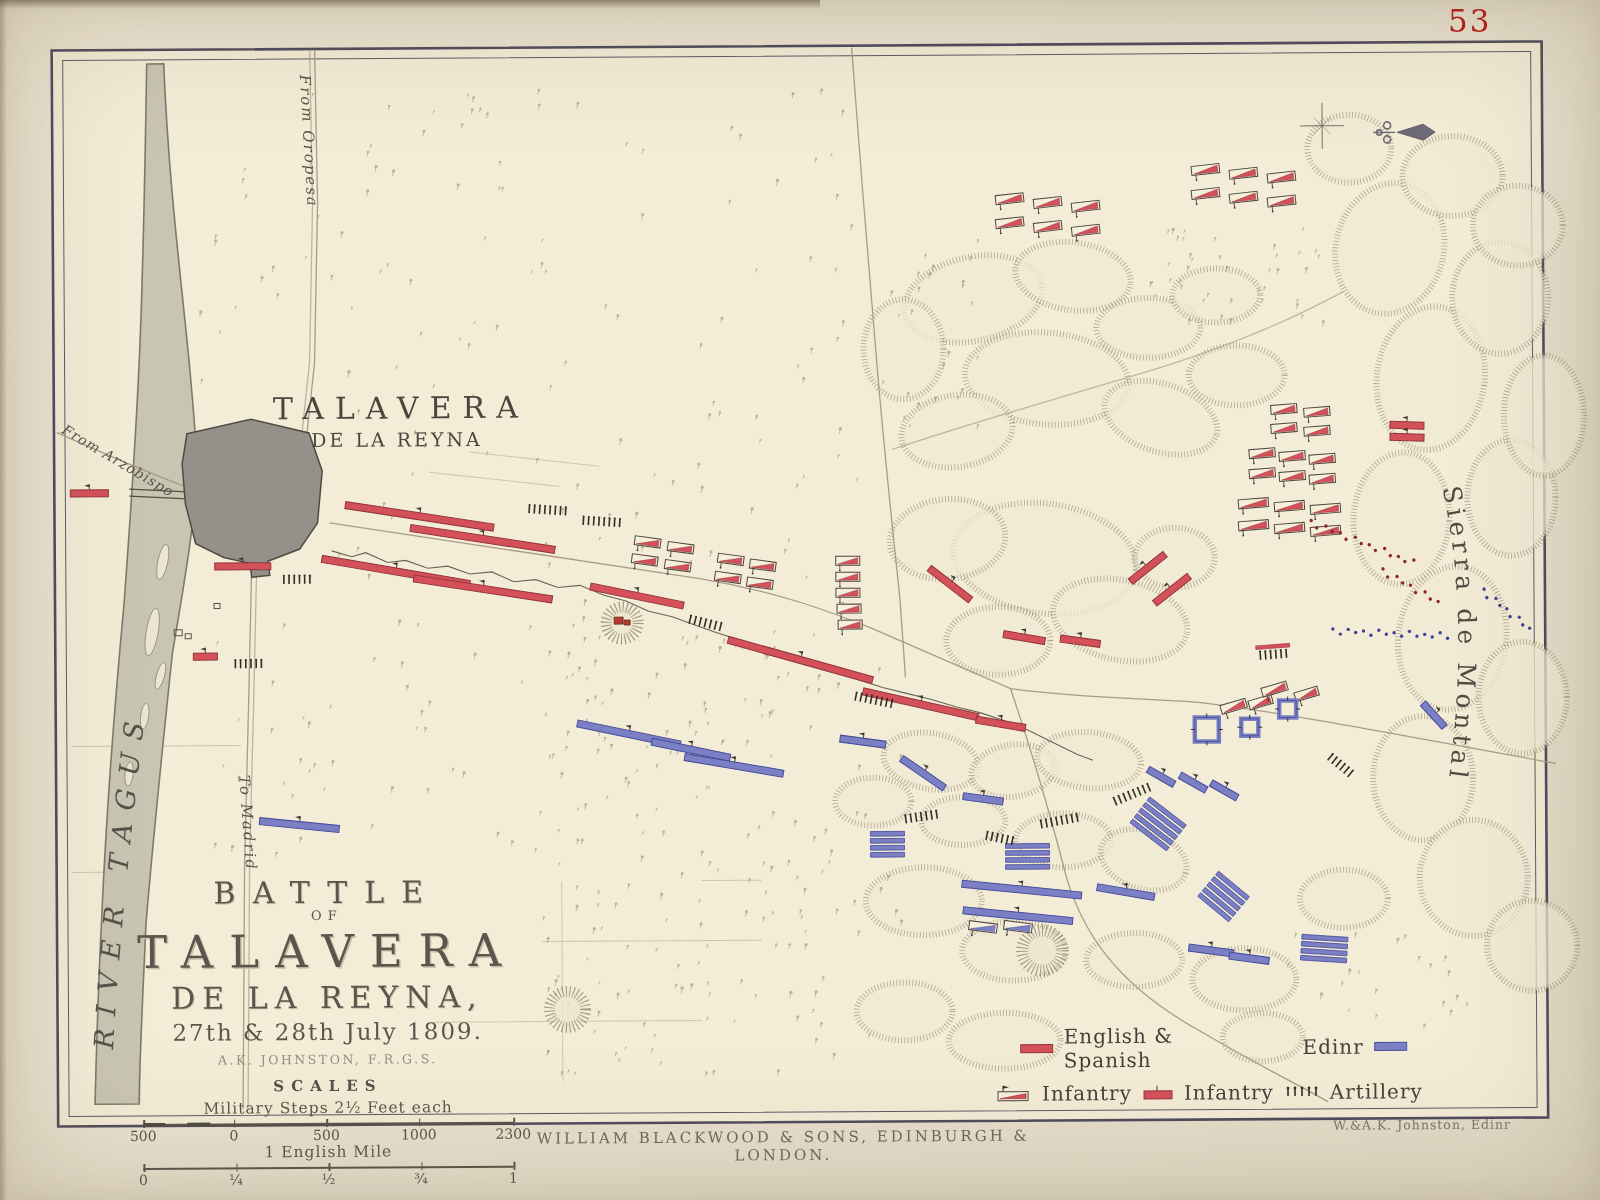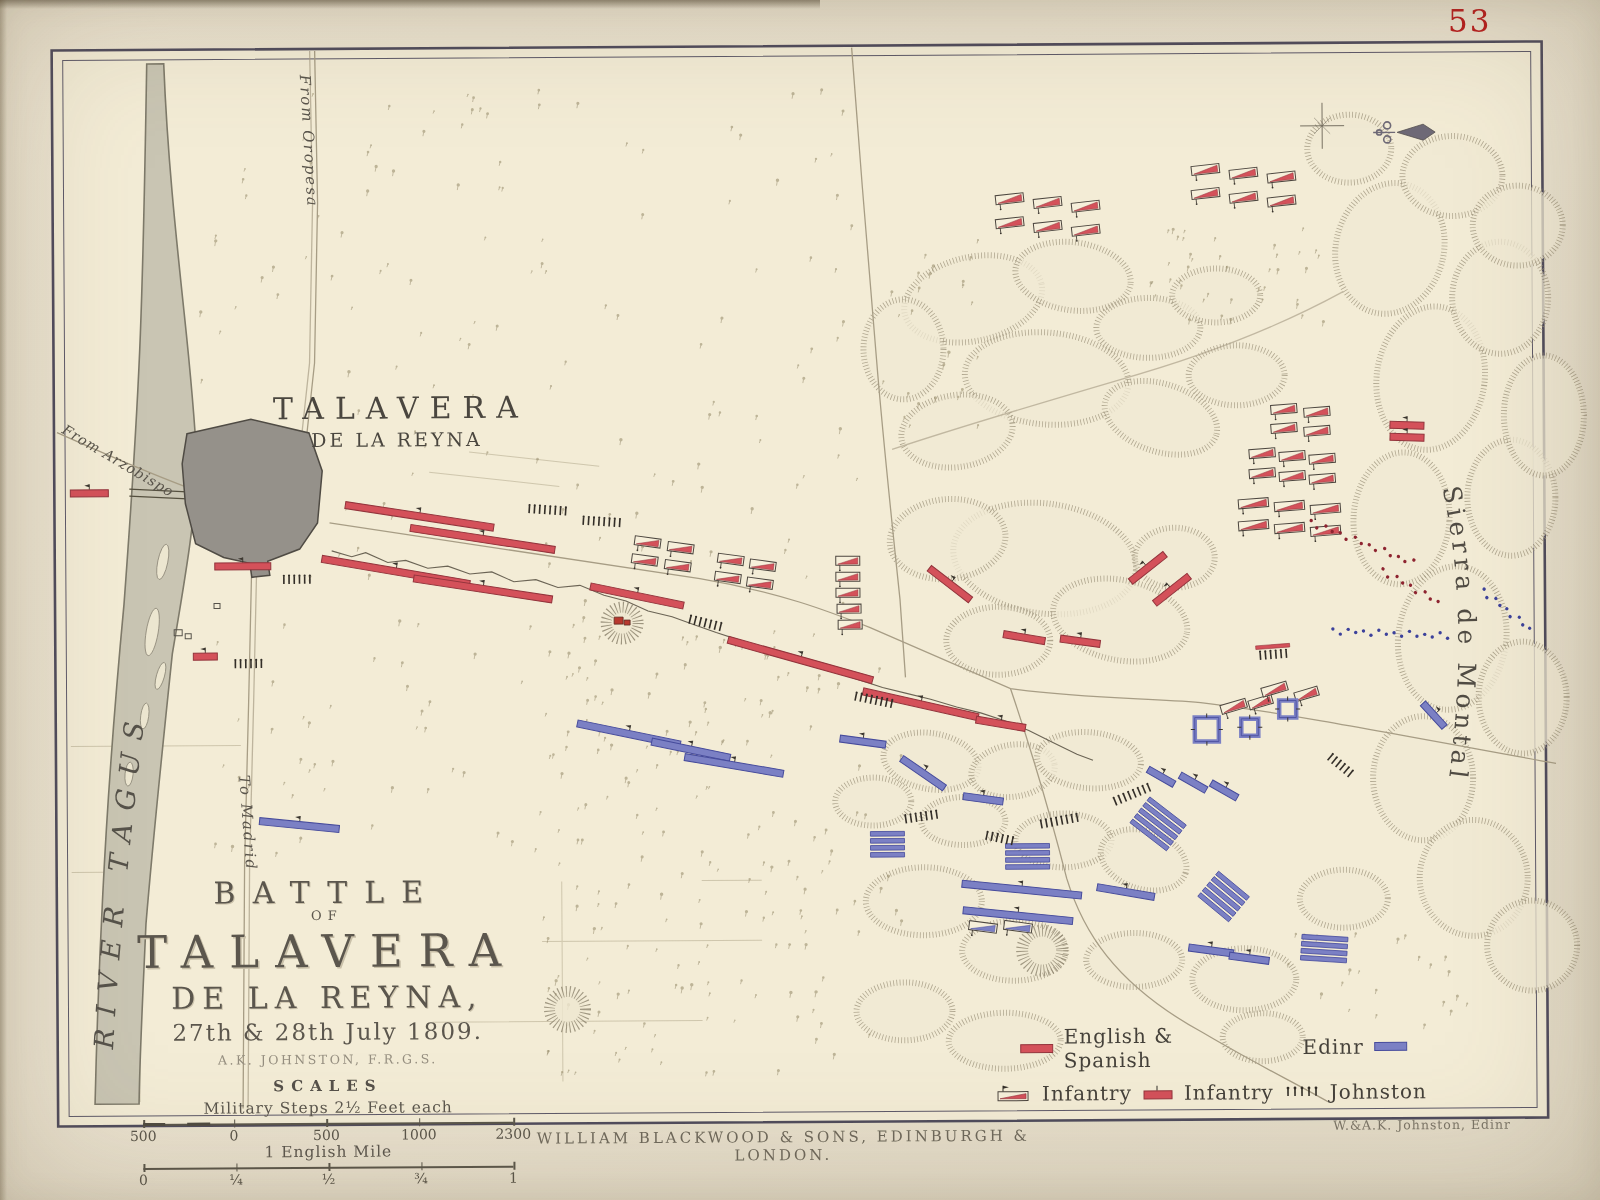--- a/index.html
+++ b/index.html
@@ -2863,21 +2863,21 @@
         </g>
         <g fill="#332e28">
           <circle cx="4" cy="3" r="1.4"></circle>
               <circle cx="11" cy="3" r="1.4"></circle>
               <circle cx="18" cy="3" r="1.4"></circle>
           <circle cx="25" cy="3" r="1.4"></circle>
               <circle cx="32" cy="3" r="1.4"></circle>
         </g>
       </svg>
     </span>
-    <span>Johnston</span>
+    <span>Artillery</span>
   </div>
 </div>
 
 <div class="imprint">WILLIAM BLACKWOOD &amp; SONS, EDINBURGH &amp; LONDON.</div>
 <div class="engraver">W.&amp;A.K. Johnston, Edinr</div>
 </div>
 
 <div class="page-number">53</div>
 <div class="edge-top"></div>
 <div class="edge-left"></div>

